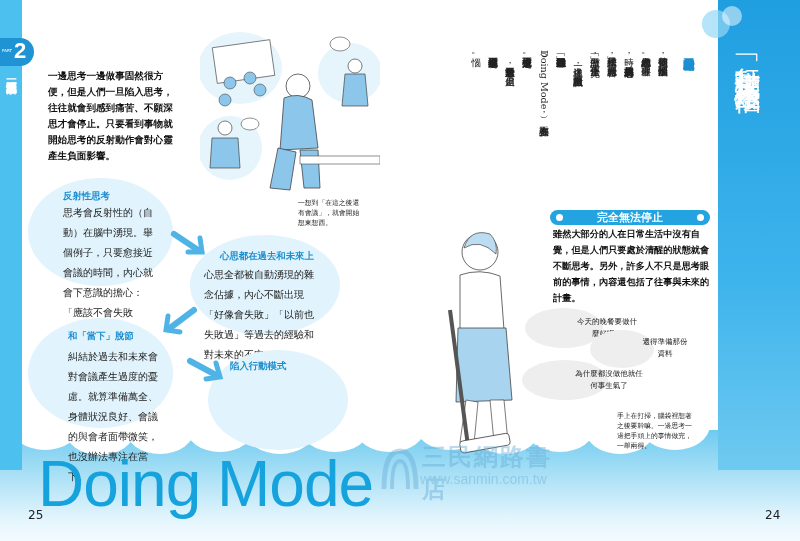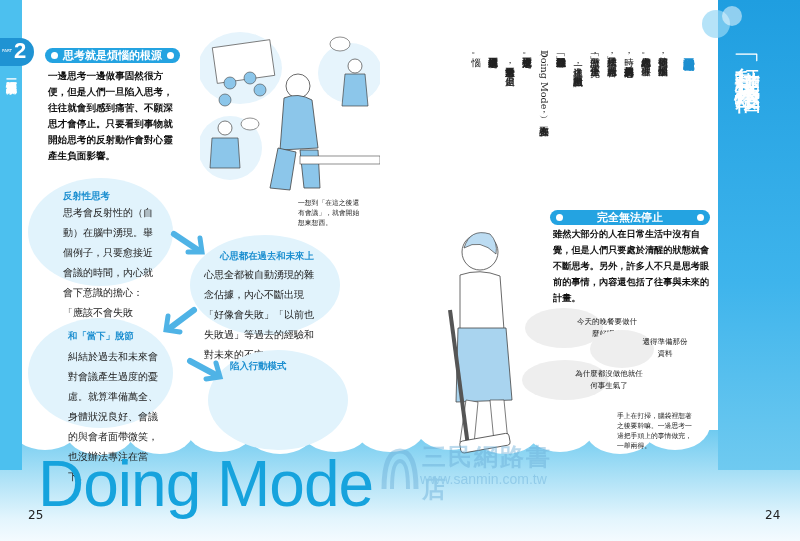--- a/index.html
+++ b/index.html
@@ -78,21 +78,20 @@
     <div class="cloud" style="left:640px;top:400px;width:70px;height:50px;"></div>
   </div>
 
   <div class="left-strip"></div>
   <div class="part-badge">
     <span class="small">PART</span>
     <span class="num">2</span>
   </div>
   <div class="left-vert">透過冥想一窺煩惱根源</div>
 
-  <div class="pill" style="left:45px;top:48px;width:135px;">思考就是煩惱的根源</div>
   <div class="lead-text" style="left:48px;top:68px;width:130px;">一邊思考一邊做事固然很方便，但是人們一旦陷入思考，往往就會到感到痛苦、不願深思才會停止。只要看到事物就開始思考的反射動作會對心靈產生負面影響。</div>
 
   <svg class="illus" viewBox="0 0 180 170">
     <ellipse cx="40" cy="40" rx="42" ry="36" fill="#e6f4fc"></ellipse>
     <ellipse cx="150" cy="45" rx="32" ry="30" fill="#e6f4fc"></ellipse>
     <ellipse cx="30" cy="120" rx="32" ry="32" fill="#e6f4fc"></ellipse>
     <rect x="14" y="16" width="58" height="36" fill="#fff" stroke="#666" stroke-width="0.8" transform="rotate(-8 40 30)"></rect>
     <circle cx="30" cy="55" r="6" fill="#8cc6ea" stroke="#444" stroke-width="0.6"></circle>
     <circle cx="50" cy="50" r="6" fill="#8cc6ea" stroke="#444" stroke-width="0.6"></circle>
     <circle cx="60" cy="62" r="6" fill="#8cc6ea" stroke="#444" stroke-width="0.6"></circle>

